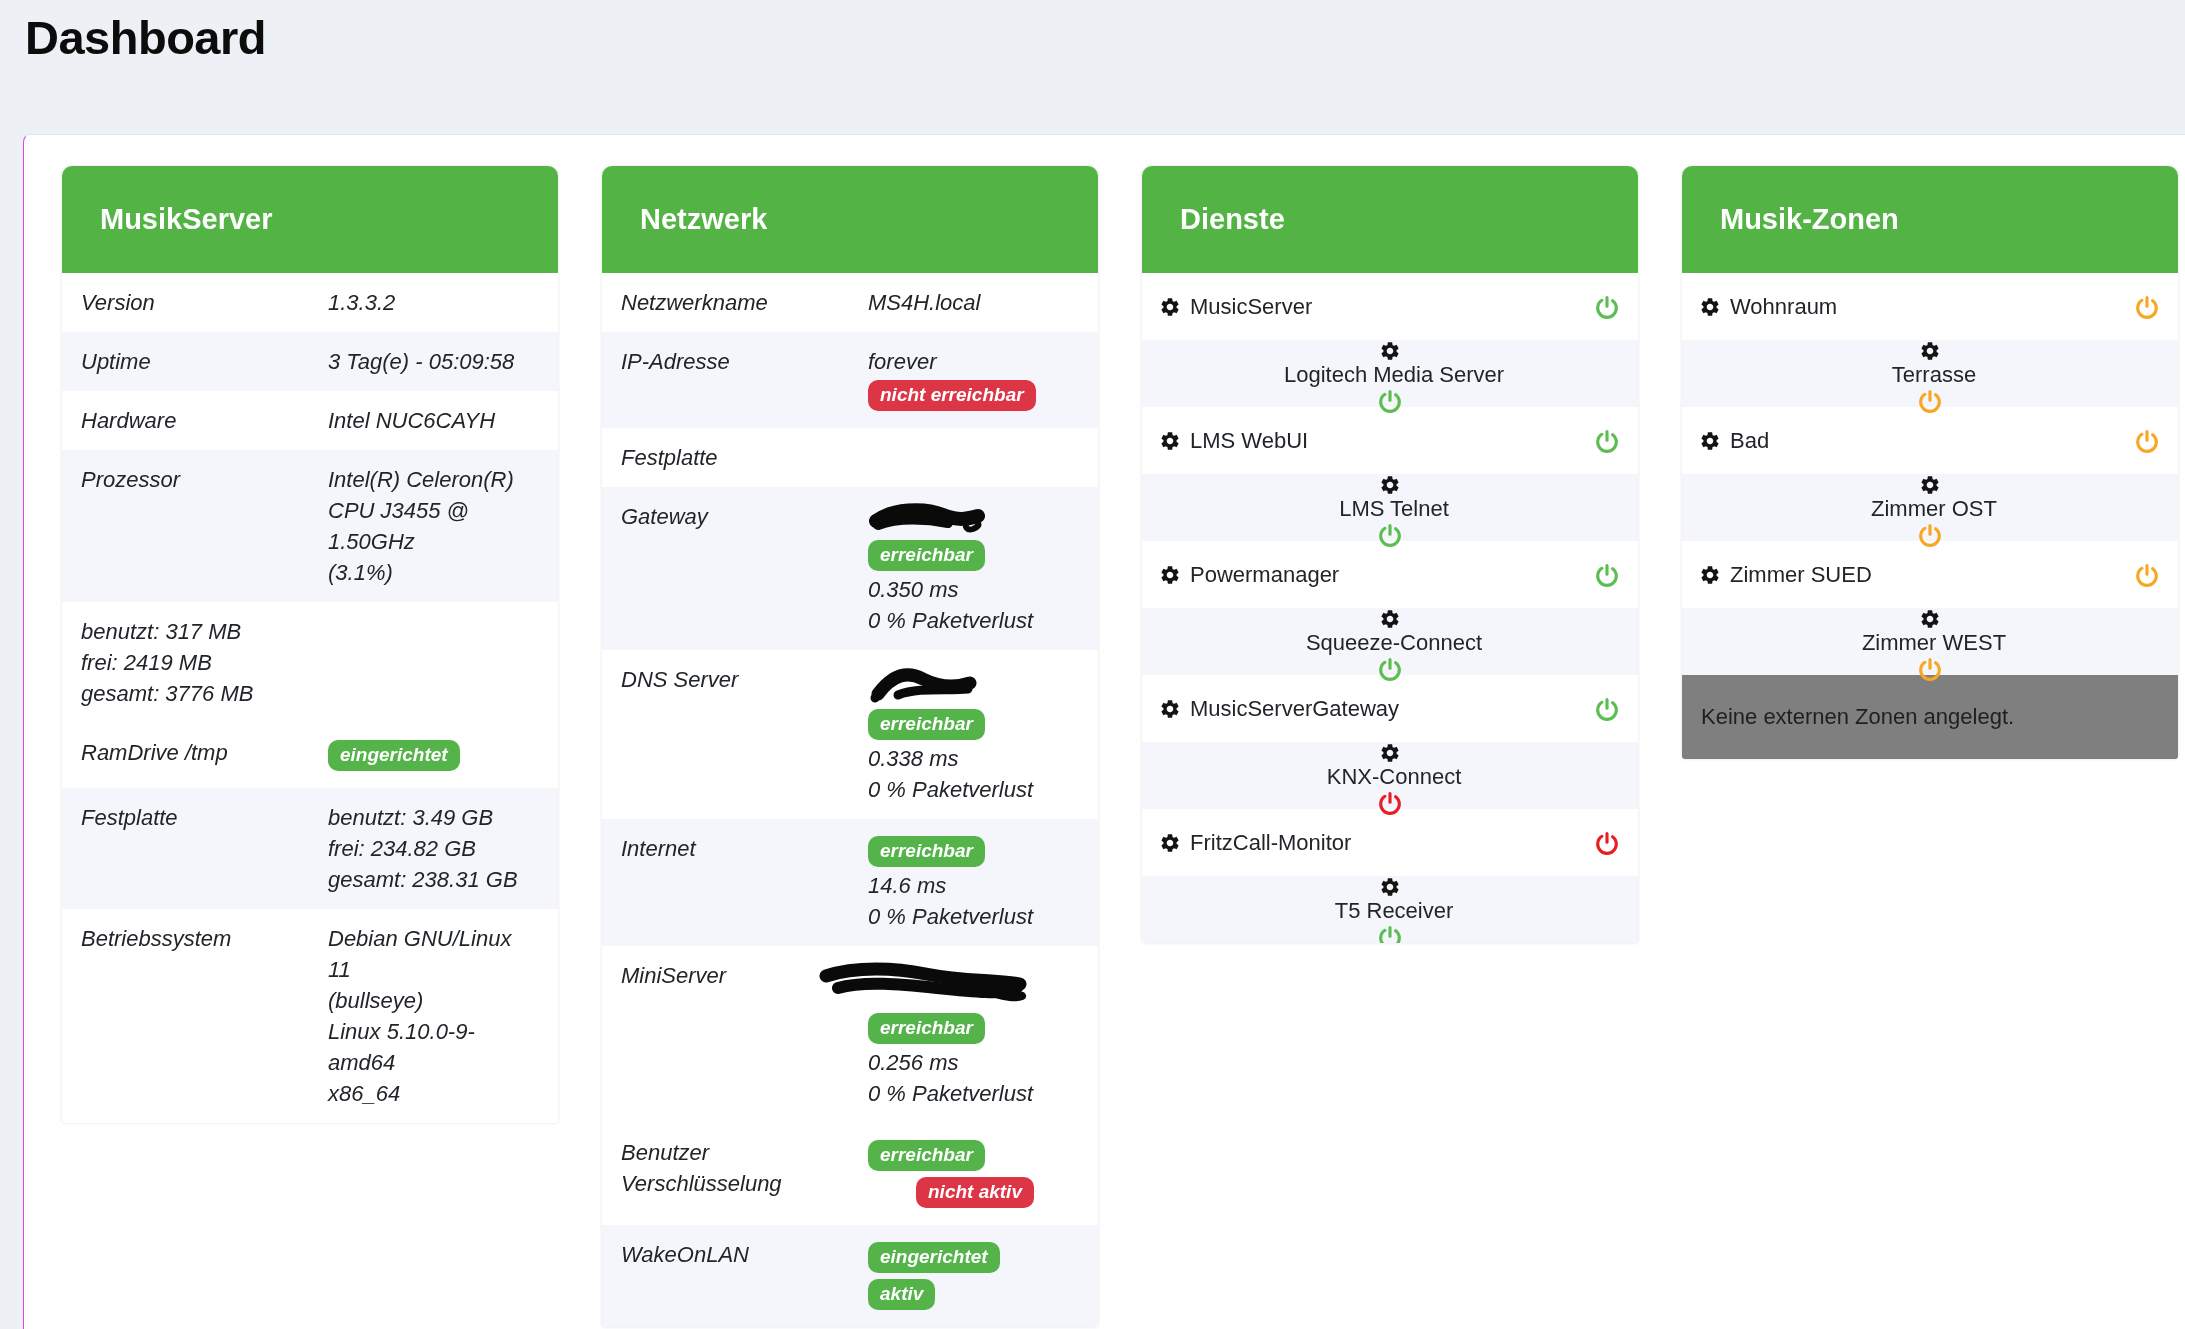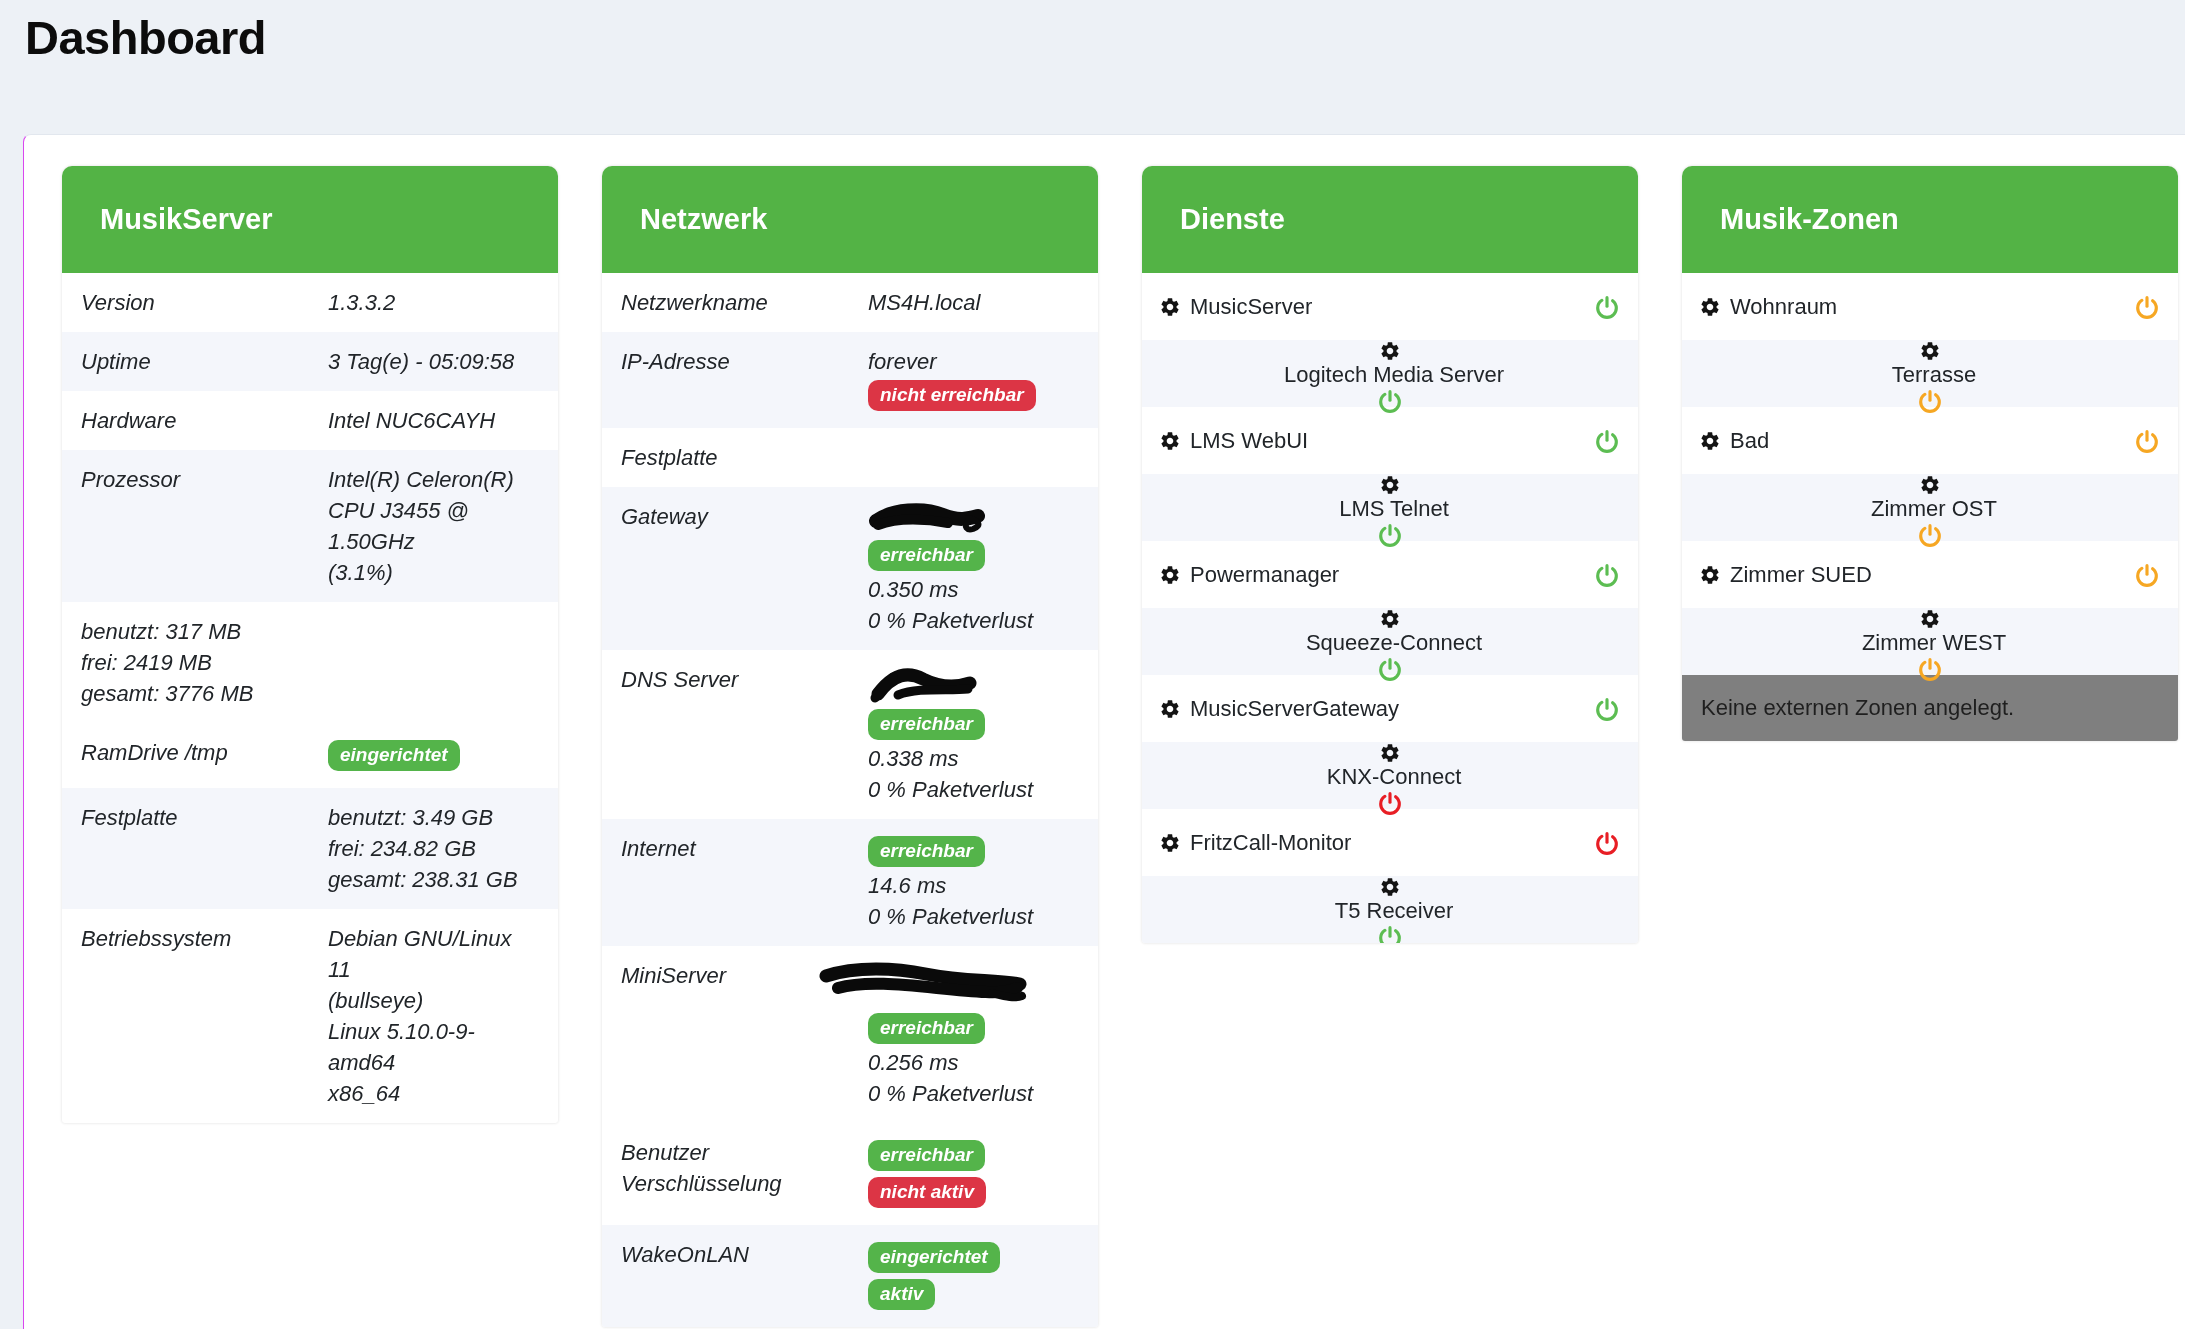--- a/index.html
+++ b/index.html
@@ -46,21 +46,21 @@
   .scribble{display:block;margin:2px 0;}
   .scribble.pull-left{margin-left:-52px;}
   
   .svc-row{display:flex;align-items:center;height:67px;padding:0 18px 0 17px;font-size:22px;}
   .svc-row.shaded{background:var(--row-shaded,#f4f6fb);flex-direction:column;}
   .gear{width:22px;height:22px;flex:none;cursor:pointer;}
   .svc-name{margin-left:9px;flex:1;}
   .power{width:26px;height:26px;flex:none;cursor:pointer;}
   .zones-footer{
     background:var(--footer-gray,#7f7f7f);
-    height:66px;display:flex;align-items:center;
+    height:84px;display:flex;align-items:center;
     padding:0 19px;font-size:22px;color:#1f1f1f;
   }
 </style>
 </head>
 <body>
 
 <h1 class="page-title">Dashboard</h1>
 
 <div class="main-panel">
   <div class="cards-row">
@@ -194,21 +194,21 @@
             <div class="badge-line"><span class="badge" style="background: rgb(84, 180, 74);">erreichbar</span></div>
             <div class="value-text">0.256 ms
 0 % Paketverlust</div>
           </div>
         </div>
         <div class="kv-row">
           <div class="kv-label">Benutzer
 Verschlüsselung</div>
           <div class="kv-value">
             <div class="badge-line"><span class="badge" style="background: rgb(84, 180, 74);">erreichbar</span></div>
-            <div class="badge-line"><span class="badge" style="background: rgb(220, 53, 69);">nicht aktiv</span></div>
+            <div class="badge-line"><span class="badge" style="background: rgb(220, 53, 69); margin-left: 48px;">nicht aktiv</span></div>
           </div>
         </div>
         <div class="kv-row shaded">
           <div class="kv-label">WakeOnLAN</div>
           <div class="kv-value">
             <div class="badge-line"><span class="badge" style="background: rgb(84, 180, 74);">eingerichtet</span></div>
             <div class="badge-line"><span class="badge" style="background: rgb(84, 180, 74);">aktiv</span></div>
           </div>
         </div>
       </div>

